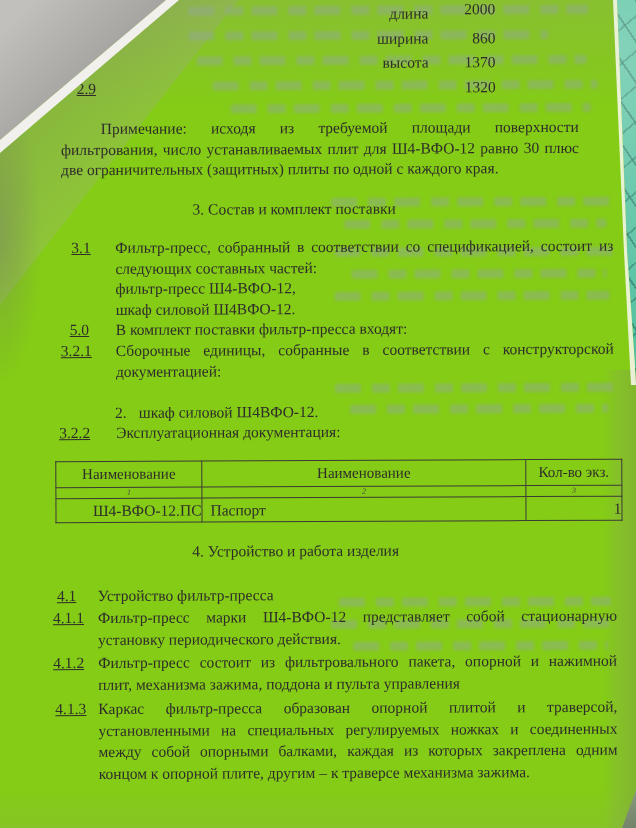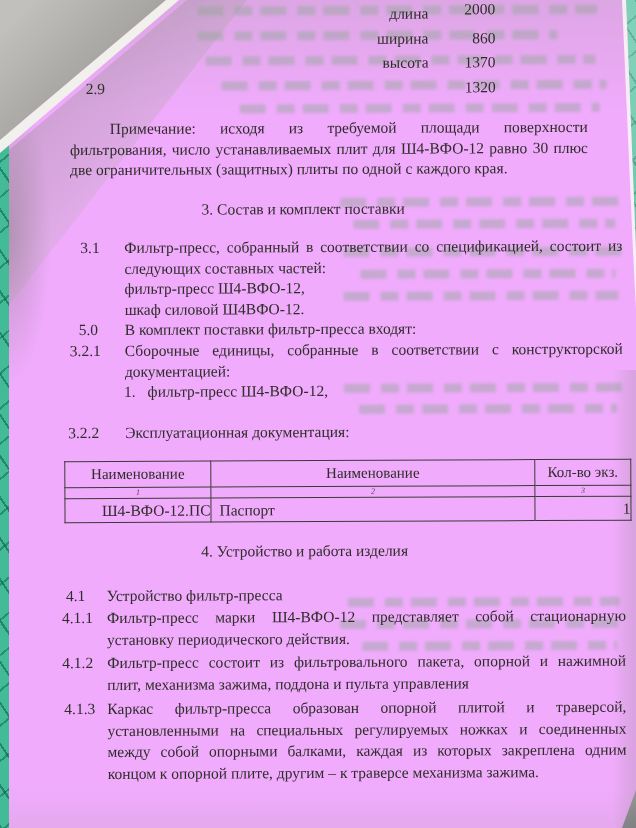--- a/index.html
+++ b/index.html
@@ -5,22 +5,22 @@
   html,body{margin:0;padding:0;background:#222;}
   .stage{position:relative;width:636px;height:828px;overflow:hidden;
          font-family:"Liberation Serif","DejaVu Serif",serif;color:#2f2d2a;}
   
   .desk{position:absolute;inset:0;background-color:#43bb96;
     background-image:
       radial-gradient(circle at 96% 6%, rgba(255,255,255,.35), transparent 40%),
       repeating-linear-gradient(56deg, rgba(6,90,70,.55) 0 2px, transparent 2px 23px),
       repeating-linear-gradient(-40deg, rgba(6,90,70,.45) 0 2px, transparent 2px 27px);}
   
-  .paper{position:absolute;inset:0;background:#f0abfc;
-    clip-path:polygon(0 0,617px 0,627px 250px,636px 380px,636px 828px,0 828px);margin-left:9px;}
+  .paper{position:absolute;inset:0;background:#84cc16;
+    clip-path:polygon(0 0,617px 0,627px 250px,636px 380px,636px 828px,0 828px);}
   .shade{position:absolute;pointer-events:none;}
   .shade.topdim{left:0;top:0;right:0;height:110px;
     background:linear-gradient(180deg,rgba(150,148,142,.22),rgba(150,148,142,0));}
   .shade.leftband{left:0;top:110px;width:80px;height:360px;
     background:radial-gradient(ellipse 70% 55% at 0% 35%,rgba(115,113,108,.38),transparent 75%);}
   .shade.cornershadow{left:0;top:0;width:240px;height:310px;
     clip-path:polygon(178px 0,238px 0,0 305px,0 150px);
     background:linear-gradient(135deg,rgba(125,123,118,.45),rgba(180,178,173,.22) 55%,rgba(180,178,173,0));}
   .shade.edgelight{left:0;top:0;width:185px;height:155px;
     clip-path:polygon(166px 0,179px 0,0 153px,0 140px);background:#f1f0ec;}
@@ -34,21 +34,21 @@
     background:rgba(250,249,245,.85);}
   .shade.bottomdim{left:0;bottom:0;right:0;height:40px;
     background:linear-gradient(0deg,rgba(150,148,142,.12),rgba(150,148,142,0));}
   .shade.cornersliver{left:610px;top:780px;width:26px;height:48px;
     clip-path:polygon(26px 10px,26px 48px,12px 48px);
     background:linear-gradient(160deg,#9aa096,#6f7a72);opacity:.85;}
   
   .content{position:absolute;inset:0;transform:rotate(-0.25deg);transform-origin:320px 400px;
     font-size:15.5px;line-height:20.5px;}
   .abs{position:absolute;}
-  .num{position:absolute;white-space:nowrap;}
+  .num{position:absolute;white-space:nowrap;text-decoration:underline;}
   .txt{position:absolute;}
   .ln{height:20.5px;overflow:hidden;}
   .s4 .ln{height:21.5px;}
   .j{text-align:justify;text-align-last:justify;}
   .l{text-align:left;white-space:nowrap;}
   .heading{position:absolute;left:0;width:590px;text-align:center;white-space:nowrap;}
   .spec-label{position:absolute;right:206px;white-space:nowrap;}
   .spec-value{position:absolute;right:139px;white-space:nowrap;}
   .note{position:absolute;left:62px;top:118px;width:518px;line-height:20.4px;}
   .note .first{padding-left:40px;}
@@ -125,22 +125,22 @@
       <span class="num" style="left:70px;top:319px">5.0</span>
       <div class="txt" style="left:116px;top:319px;width:498px">
         <div class="ln l">В комплект поставки фильтр-пресса входят:</div>
       </div>
 
       <span class="num" style="left:61px;top:340px">3.2.1</span>
       <div class="txt" style="left:116px;top:340px;width:498px">
         <div class="ln j">Сборочные единицы, собранные в соответствии с конструкторской</div>
         <div class="ln l">документацией:</div>
       </div>
-      <div class="abs" style="left:115px;top:381px;white-space:nowrap">
-        <span>1.</span><span style="display:inline-block;width:12px"></span><span>фильтр-пресс Ш4-ВФО-12,</span>
+      <div class="abs" style="left:115px;top:402px;white-space:nowrap">
+        <span>2.</span><span style="display:inline-block;width:12px"></span><span>шкаф силовой Ш4ВФО-12.</span>
       </div>
 
       <span class="num" style="left:59px;top:422px">3.2.2</span>
       <div class="txt" style="left:116px;top:422px;width:498px">
         <div class="ln l">Эксплуатационная документация:</div>
       </div>
 
       <table class="doc-table">
         <tbody>
           <tr class="hrow">

